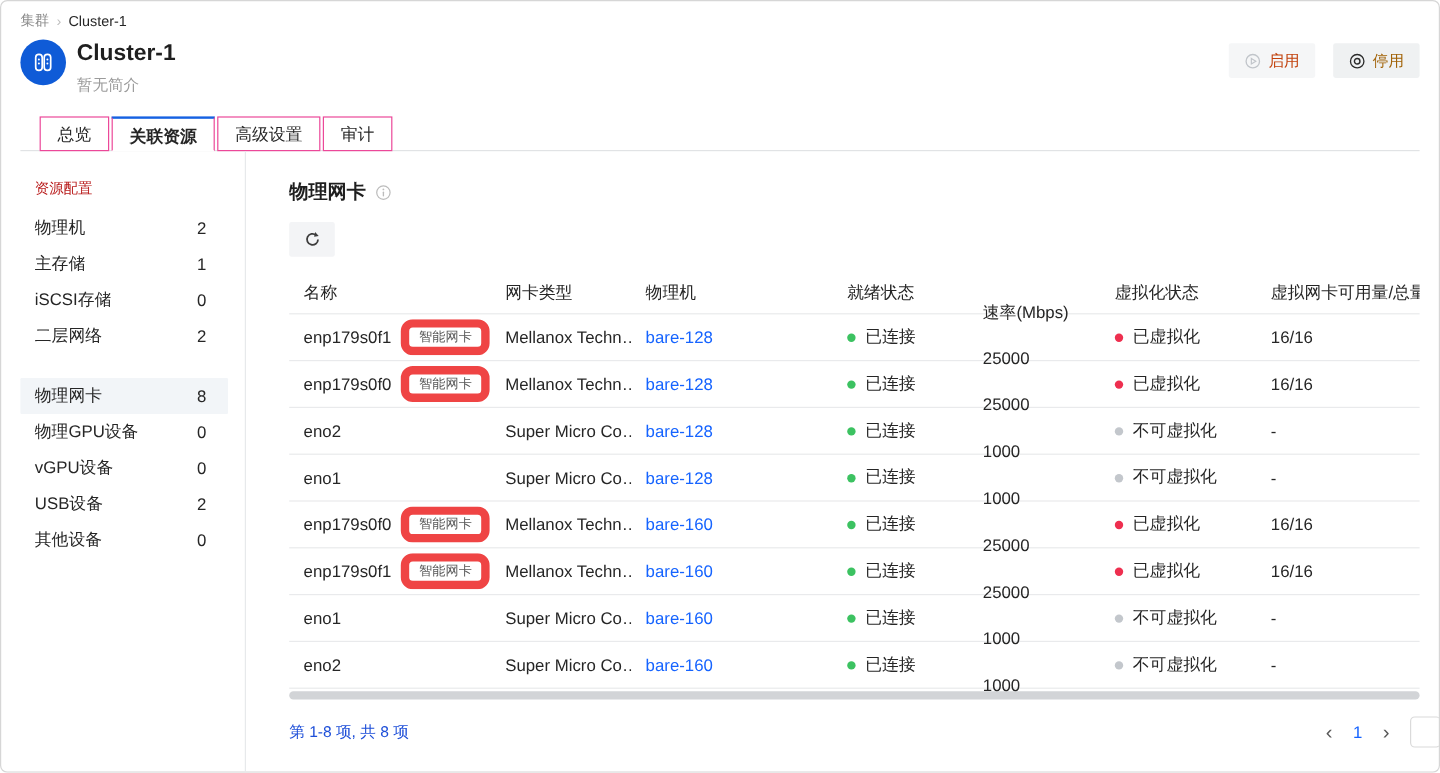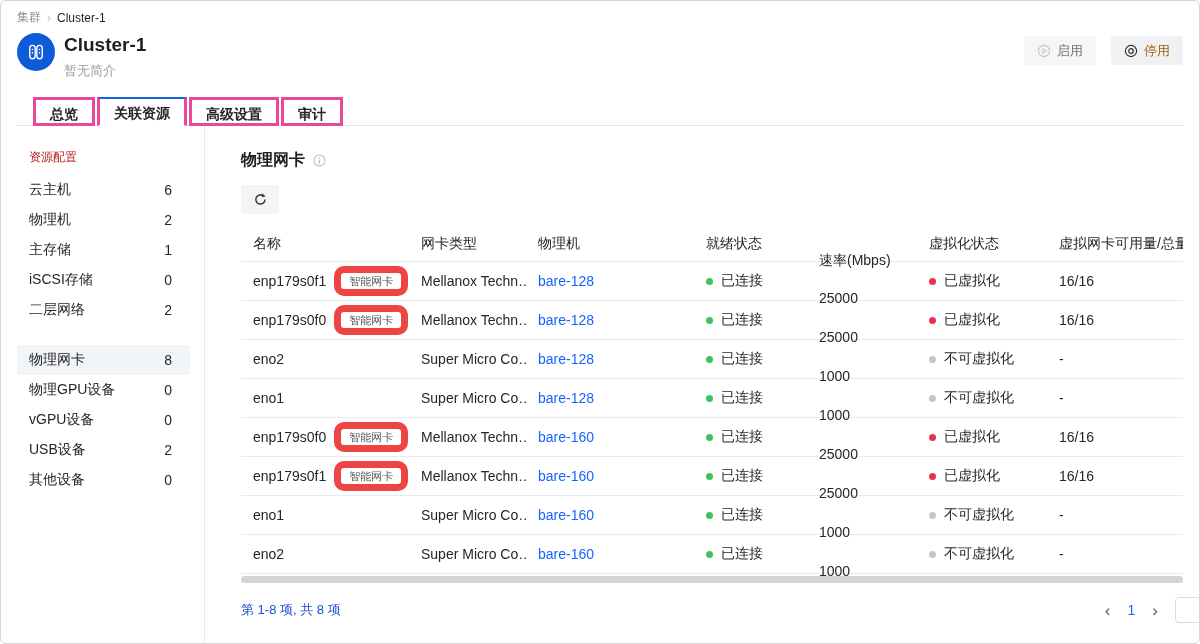--- a/index.html
+++ b/index.html
@@ -22,26 +22,26 @@
   }
   .title-block { margin-left:9px; }
   .page-title { font-size:19px; font-weight:bold; color:#1f1f1f; line-height:24px; }
   .page-subtitle { font-size:13px; color:#9b9b9b; margin-top:5px; }
   .header-actions { margin-left:auto; display:flex; gap:15px; margin-top:3px; }
   .btn {
     height:29px; padding:0 13px; border:none; border-radius:2px; background:#eff1f2;
     font-size:13px; color:#a16207; display:flex; align-items:center; gap:6px; cursor:pointer;
     font-family:inherit;
   }
-  .btn.disabled { background:#f5f6f7; color:#737373; cursor:not-allowed; }
+  .btn.disabled { background:#f5f6f7; color:#c2410c; cursor:not-allowed; }
   
   .tabbar { display:flex; align-items:flex-end; gap:2px; padding:0 16px; margin-top:17px; border-bottom:1px solid #e1e3e5; }
   .tab {
     height:29px; line-height:28px; padding:0 14px; font-size:14px; color:#262626;
-    background:#fff; border:3px solid #ec4899; margin-bottom:-1px; cursor:pointer; white-space:nowrap;font-weight:bold;
+    background:#fff; border:1px solid #ec4899; margin-bottom:-1px; cursor:pointer; white-space:nowrap;
   }
   .tab.active { border-top:2px solid #1561e2; border-bottom:1px solid #fff; font-weight:bold; }
   
   .content { flex:1; display:flex; min-height:0; }
   .sidebar { width:204px; flex:0 0 auto; border-right:1px solid #e7e9eb; padding-top:23px; }
   .side-title { font-size:12px; color:#b91c1c; padding:0 16px 0 28px; margin-bottom:9px; }
   .side-section + .side-section { margin-top:20px; }
   .side-item {
     height:30px; margin:0 14px 0 16px; padding:0 18px 0 12px;
     display:flex; align-items:center; justify-content:space-between;
@@ -139,24 +139,20 @@
         <div class="tab">高级设置</div>
         <div class="tab">审计</div>
       </div>
   </div>
 
   <div class="content">
     <aside class="sidebar" id="sidebar">
         <div class="side-section">
           <div class="side-title">资源配置</div>
           <div class="side-item">
-            <span class="side-label">云主机</span>
-            <span class="side-count">6</span>
-          </div>
-          <div class="side-item">
             <span class="side-label">物理机</span>
             <span class="side-count">2</span>
           </div>
           <div class="side-item">
             <span class="side-label">主存储</span>
             <span class="side-count">1</span>
           </div>
           <div class="side-item">
             <span class="side-label">iSCSI存储</span>
             <span class="side-count">0</span>

